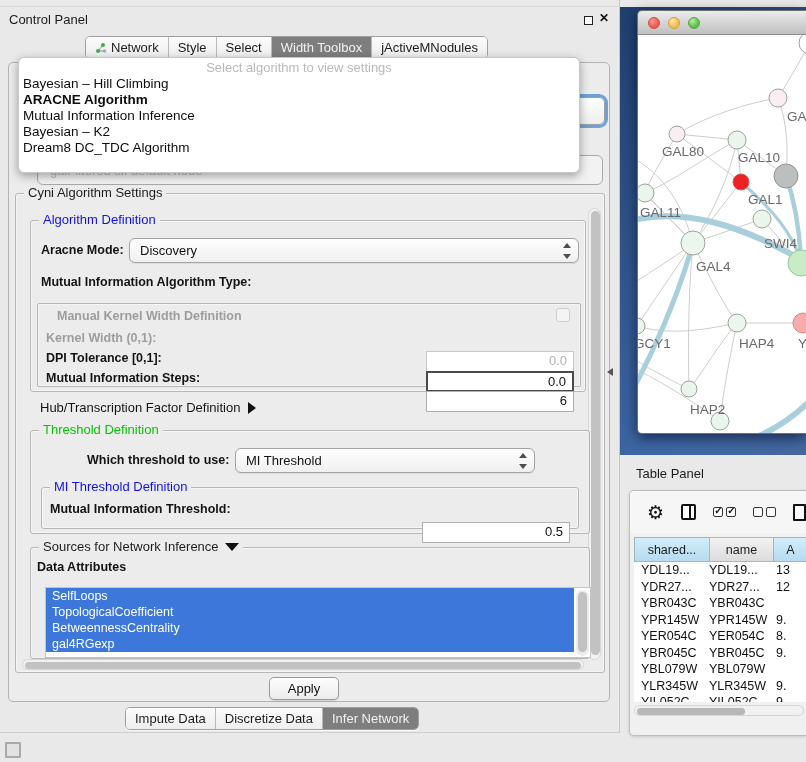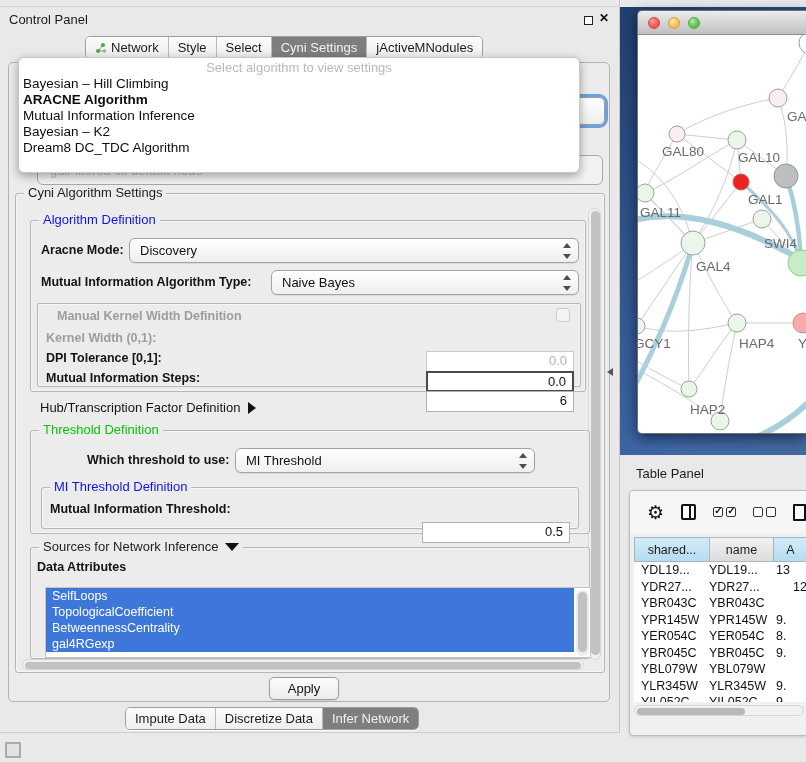--- a/index.html
+++ b/index.html
@@ -127,21 +127,21 @@
         </svg>
         <span>Network</span>
       </div>
       <div class="seg">
           <span>Style</span>
         </div>
       <div class="seg">
           <span>Select</span>
         </div>
       <div class="seg selected">
-          <span>Cyni Settings</span>
+          <span>Width Toolbox</span>
         </div>
       <div class="seg">
           <span>jActiveMNodules</span>
         </div>
     </div>
 
     <div id="tab-panel" class="abs">
 
       <div class="combo-fragment-focus abs"></div>
       <div class="combo-fragment-dim abs">
@@ -165,27 +165,20 @@
           <span class="lbl b" style="left:10px; top:22px;">Aracne Mode:</span>
           <div class="combo" style="left:98px; top:17px; width:450px;">
             <span>Discovery</span>
             <span class="spin">
                 <i class="up"></i>
                 <i class="dn"></i>
               </span>
           </div>
 
           <span class="lbl b" style="left:10px; top:54px;">Mutual Information Algorithm Type:</span>
-          <div class="combo" style="left:240px; top:49px; width:308px;">
-            <span>Naive Bayes</span>
-            <span class="spin">
-                <i class="up"></i>
-                <i class="dn"></i>
-              </span>
-          </div>
 
           <div class="groupbox" style="left:6px; top:82px; width:544px; height:84px; border-radius:2px;">
             <span class="lbl dim" style="left:8px; top:5px;padding-left:11px;">Manual Kernel Width Definition</span>
             <span class="checkbox" style="right:10px; top:4px;"></span>
 
             <span class="lbl dim" style="left:8px; top:27px;">Kernel Width (0,1):</span>
             <span class="field dim" style="left:388px; top:24px; width:148px;">0.0</span>
 
             <span class="lbl b" style="left:8px; top:47px;">DPI Tolerance [0,1]:</span>
             <span class="field focus" style="left:388px; top:44px; width:148px;">0.0</span>
@@ -372,21 +365,21 @@
 
     <div id="tbody">
       <div class="trow">
           <span class="tcell" style="width:75px;padding-left:7px;">YDL19...</span>
           <span class="tcell" style="width:64px;">YDL19...</span>
           <span class="tcell" style="width:34px;padding-left:3px;">13</span>
         </div>
       <div class="trow">
           <span class="tcell" style="width:75px;padding-left:7px;">YDR27...</span>
           <span class="tcell" style="width:64px;">YDR27...</span>
-          <span class="tcell" style="width:34px;padding-left:3px;text-align:right;">12</span>
+          <span class="tcell" style="width:34px;padding-left:3px;">12</span>
         </div>
       <div class="trow">
           <span class="tcell" style="width:75px;padding-left:7px;">YBR043C</span>
           <span class="tcell" style="width:64px;">YBR043C</span>
           <span class="tcell" style="width:34px;padding-left:3px;"></span>
         </div>
       <div class="trow">
           <span class="tcell" style="width:75px;padding-left:7px;">YPR145W</span>
           <span class="tcell" style="width:64px;">YPR145W</span>
           <span class="tcell" style="width:34px;padding-left:3px;">9.</span>

